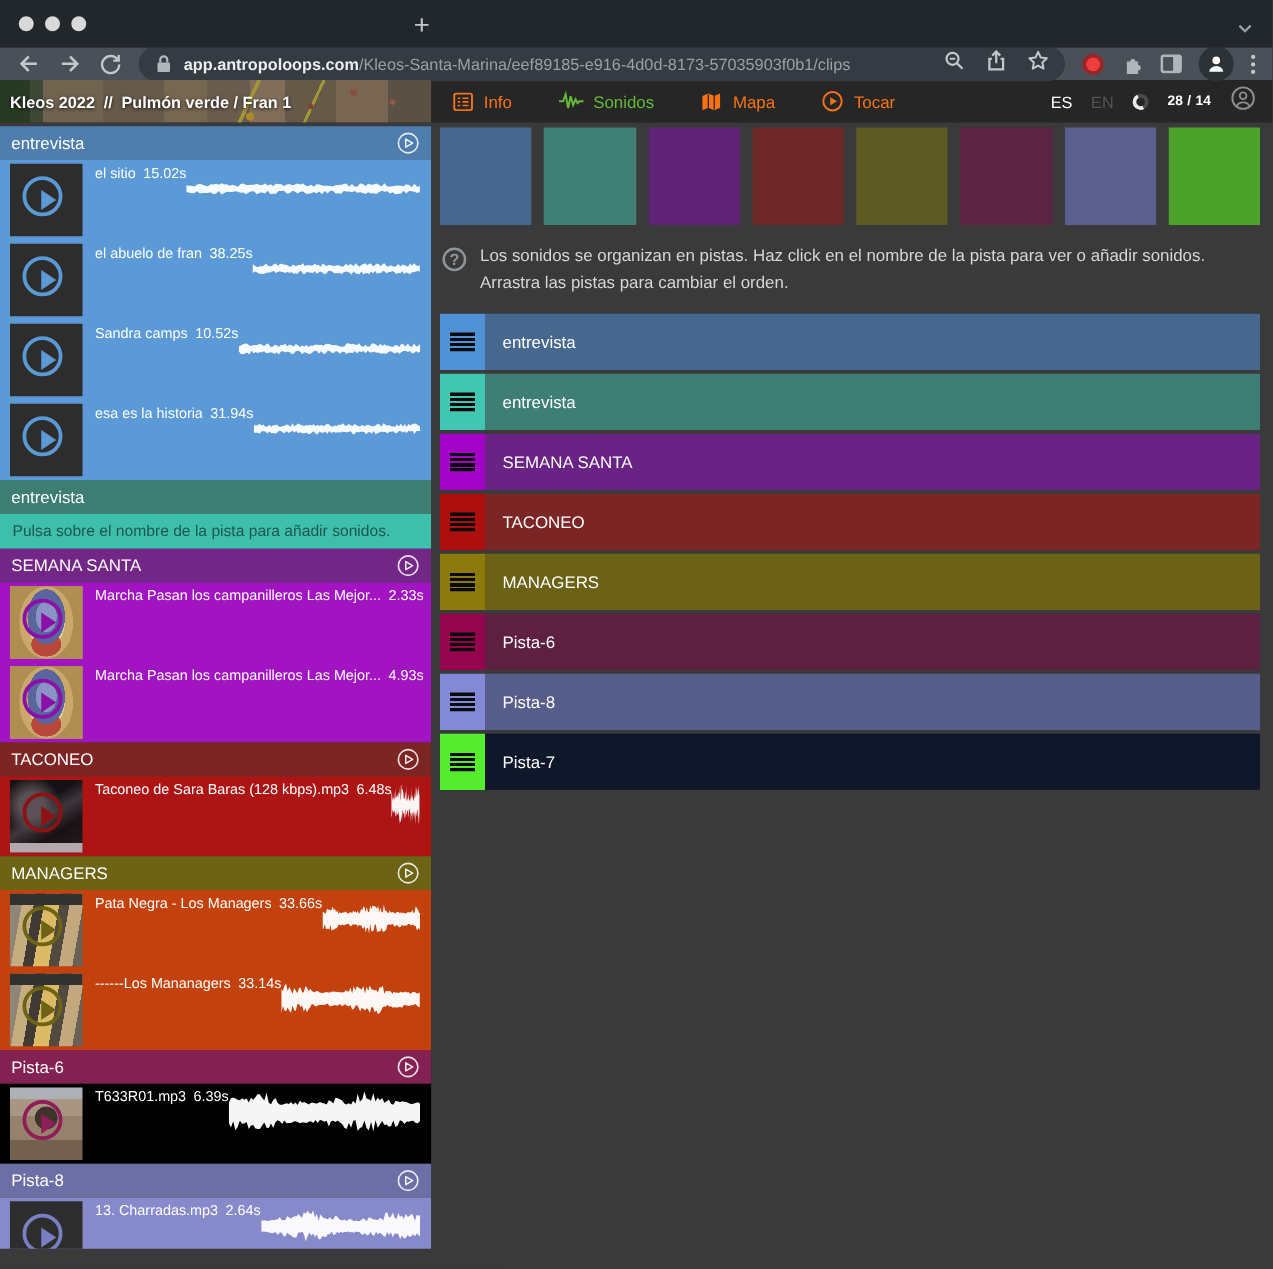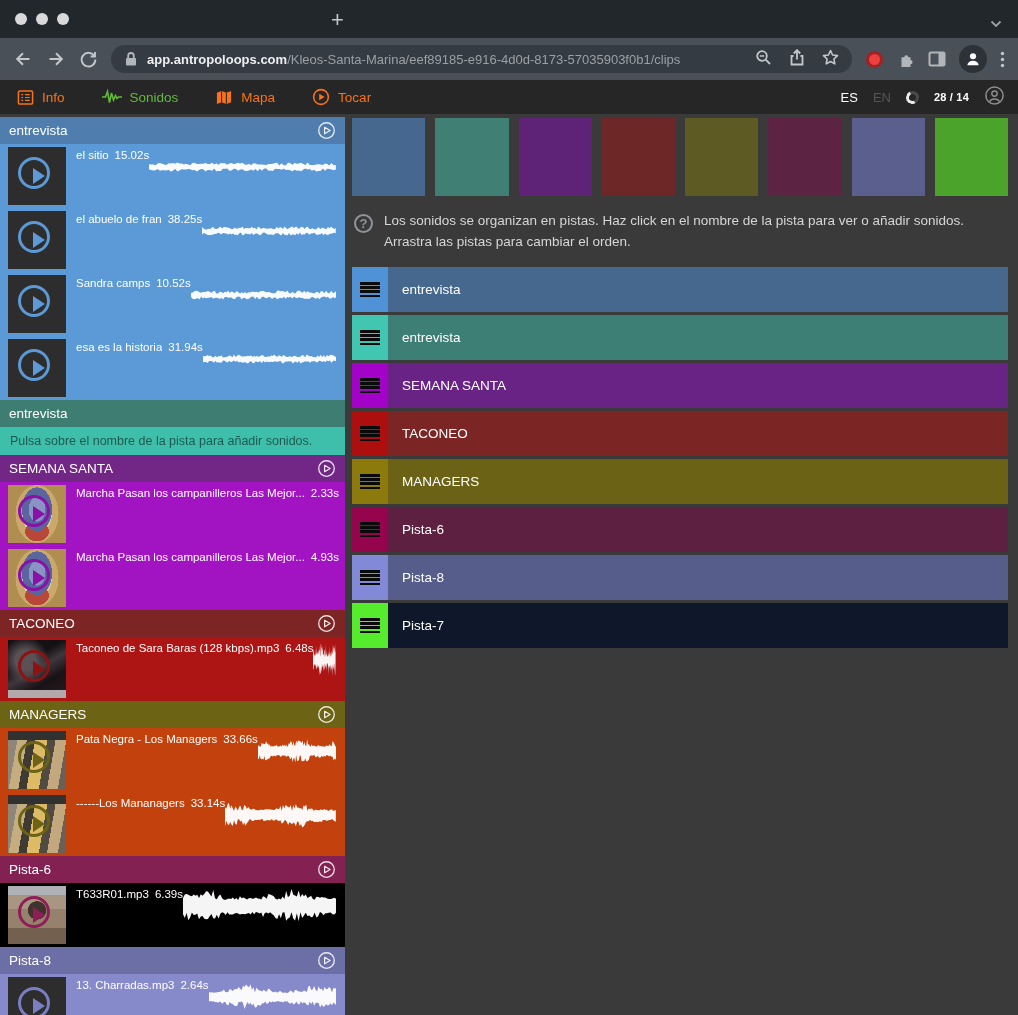--- a/index.html
+++ b/index.html
@@ -12,21 +12,21 @@
   .win-dot { width:12px; height:12px; border-radius:50%; background:#d9d9d9; }
   .tab { position:absolute; left:76px; top:7px; width:240px; height:31px; background:#495058;
     border-radius:10px 10px 0 0; display:flex; align-items:center; padding:0 12px; gap:9px; }
   .favicon { width:16px; height:16px; border-radius:50%; flex:none;
     background:radial-gradient(circle at 62% 32%, #f2672e 0 40%, #da2a1d 75%, #b81f16 100%); }
   .tab-title { color:#e8eaed; font-size:12.5px; flex:1; white-space:nowrap; overflow:hidden; }
   .tab-close { color:#c3c7cb; font-size:15px; line-height:1; cursor:default; }
   .new-tab { position:absolute; left:331px; top:9px; color:#c3c7cb; font-size:22px; font-weight:300; line-height:1; }
   .strip-chevron { position:absolute; right:16px; top:14px; }
 
-  .toolbar { height:42px; background:#495058; display:flex; align-items:center; padding:0 13px; gap:13px; }
+  .toolbar { height:26px; background:#495058; display:flex; align-items:center; padding:0 13px; gap:13px; }
   .tb-icon { flex:none; display:flex; align-items:center; }
   .url-pill { flex:1; height:28px; background:#353b42; border-radius:14px; display:flex;
     align-items:center; padding:0 13px; gap:9px; min-width:0; }
   .url-text { font-size:13px; white-space:nowrap; overflow:hidden; flex:1; min-width:0; }
   .url-domain { color:#eceef0; font-weight:700; }
   .url-path { color:#9aa0a6; }
   .pill-icons { display:flex; gap:17px; margin-left:auto; flex:none; }
   .record-dot { width:11px; height:11px; border-radius:50%; background:#ee3f3f;
     box-shadow:0 0 0 3px #9c2424; margin:0 4px; }
   .avatar { width:28px; height:28px; border-radius:50%; background:#2d3238; display:flex;
@@ -197,20 +197,26 @@
   <span class="tb-icon">
     <svg width="5" height="17" viewBox="0 0 5 17">
         <circle cx="2.5" cy="2.5" r="1.7" fill="#c3c7cb"></circle>
         <circle cx="2.5" cy="8.5" r="1.7" fill="#c3c7cb"></circle>
         <circle cx="2.5" cy="14.5" r="1.7" fill="#c3c7cb"></circle>
       </svg>
   </span>
 </div>
 
 <div class="app-nav">
+  <div class="breadcrumb">
+    <span class="breadcrumb-bg"></span>
+    <span class="breadcrumb-text">Kleos 2022</span>
+    <span class="breadcrumb-text bc-sep">//</span>
+    <span class="breadcrumb-text">Pulmón verde / Fran 1</span>
+  </div>
   <div class="nav-tabs">
     <span class="nav-tab">
       <svg width="17" height="17" viewBox="0 0 18 18">
           <rect x="1.5" y="2" width="15" height="14" rx="1.5" stroke="currentColor" stroke-width="1.6" fill="none"></rect>
           <path d="M4.5 6 h2 M4.5 9 h2 M4.5 12 h2 M8.5 6 h5 M8.5 9 h5 M8.5 12 h5" stroke="currentColor" stroke-width="1.3"></path>
         </svg>
       <span>Info</span>
     </span>
     <span class="nav-tab active">
       <svg width="20" height="18" viewBox="0 0 20 18">

